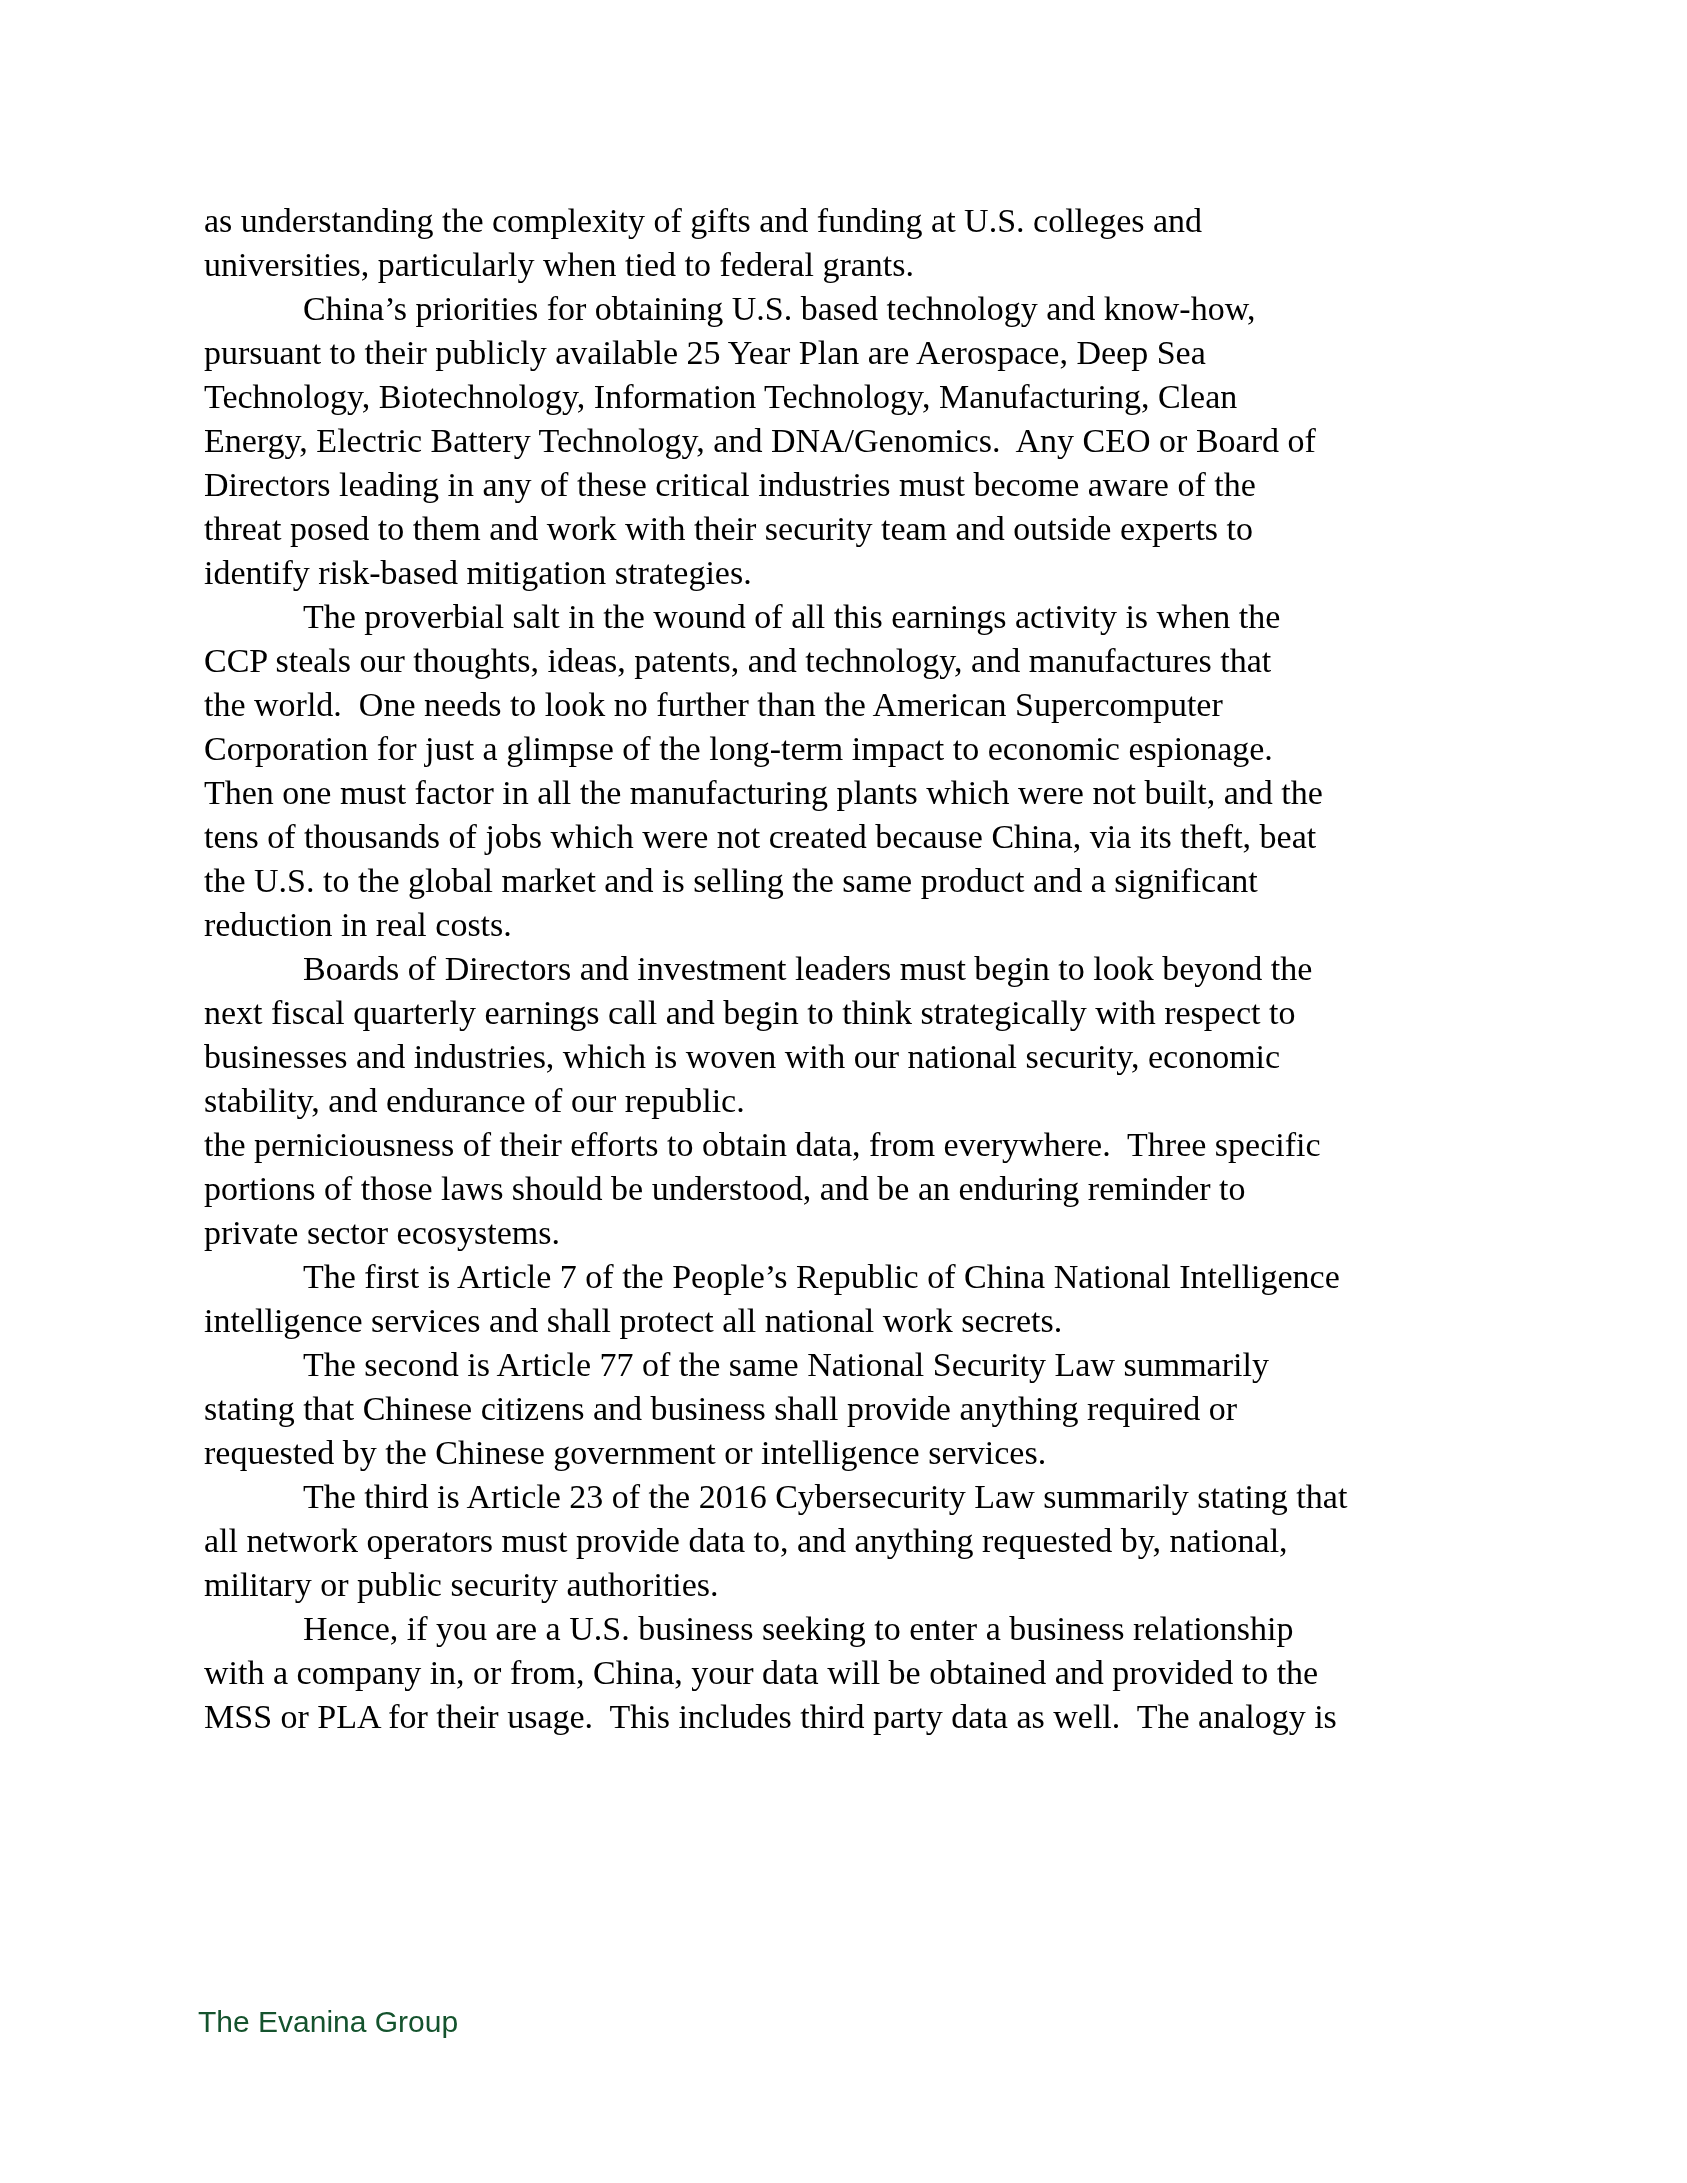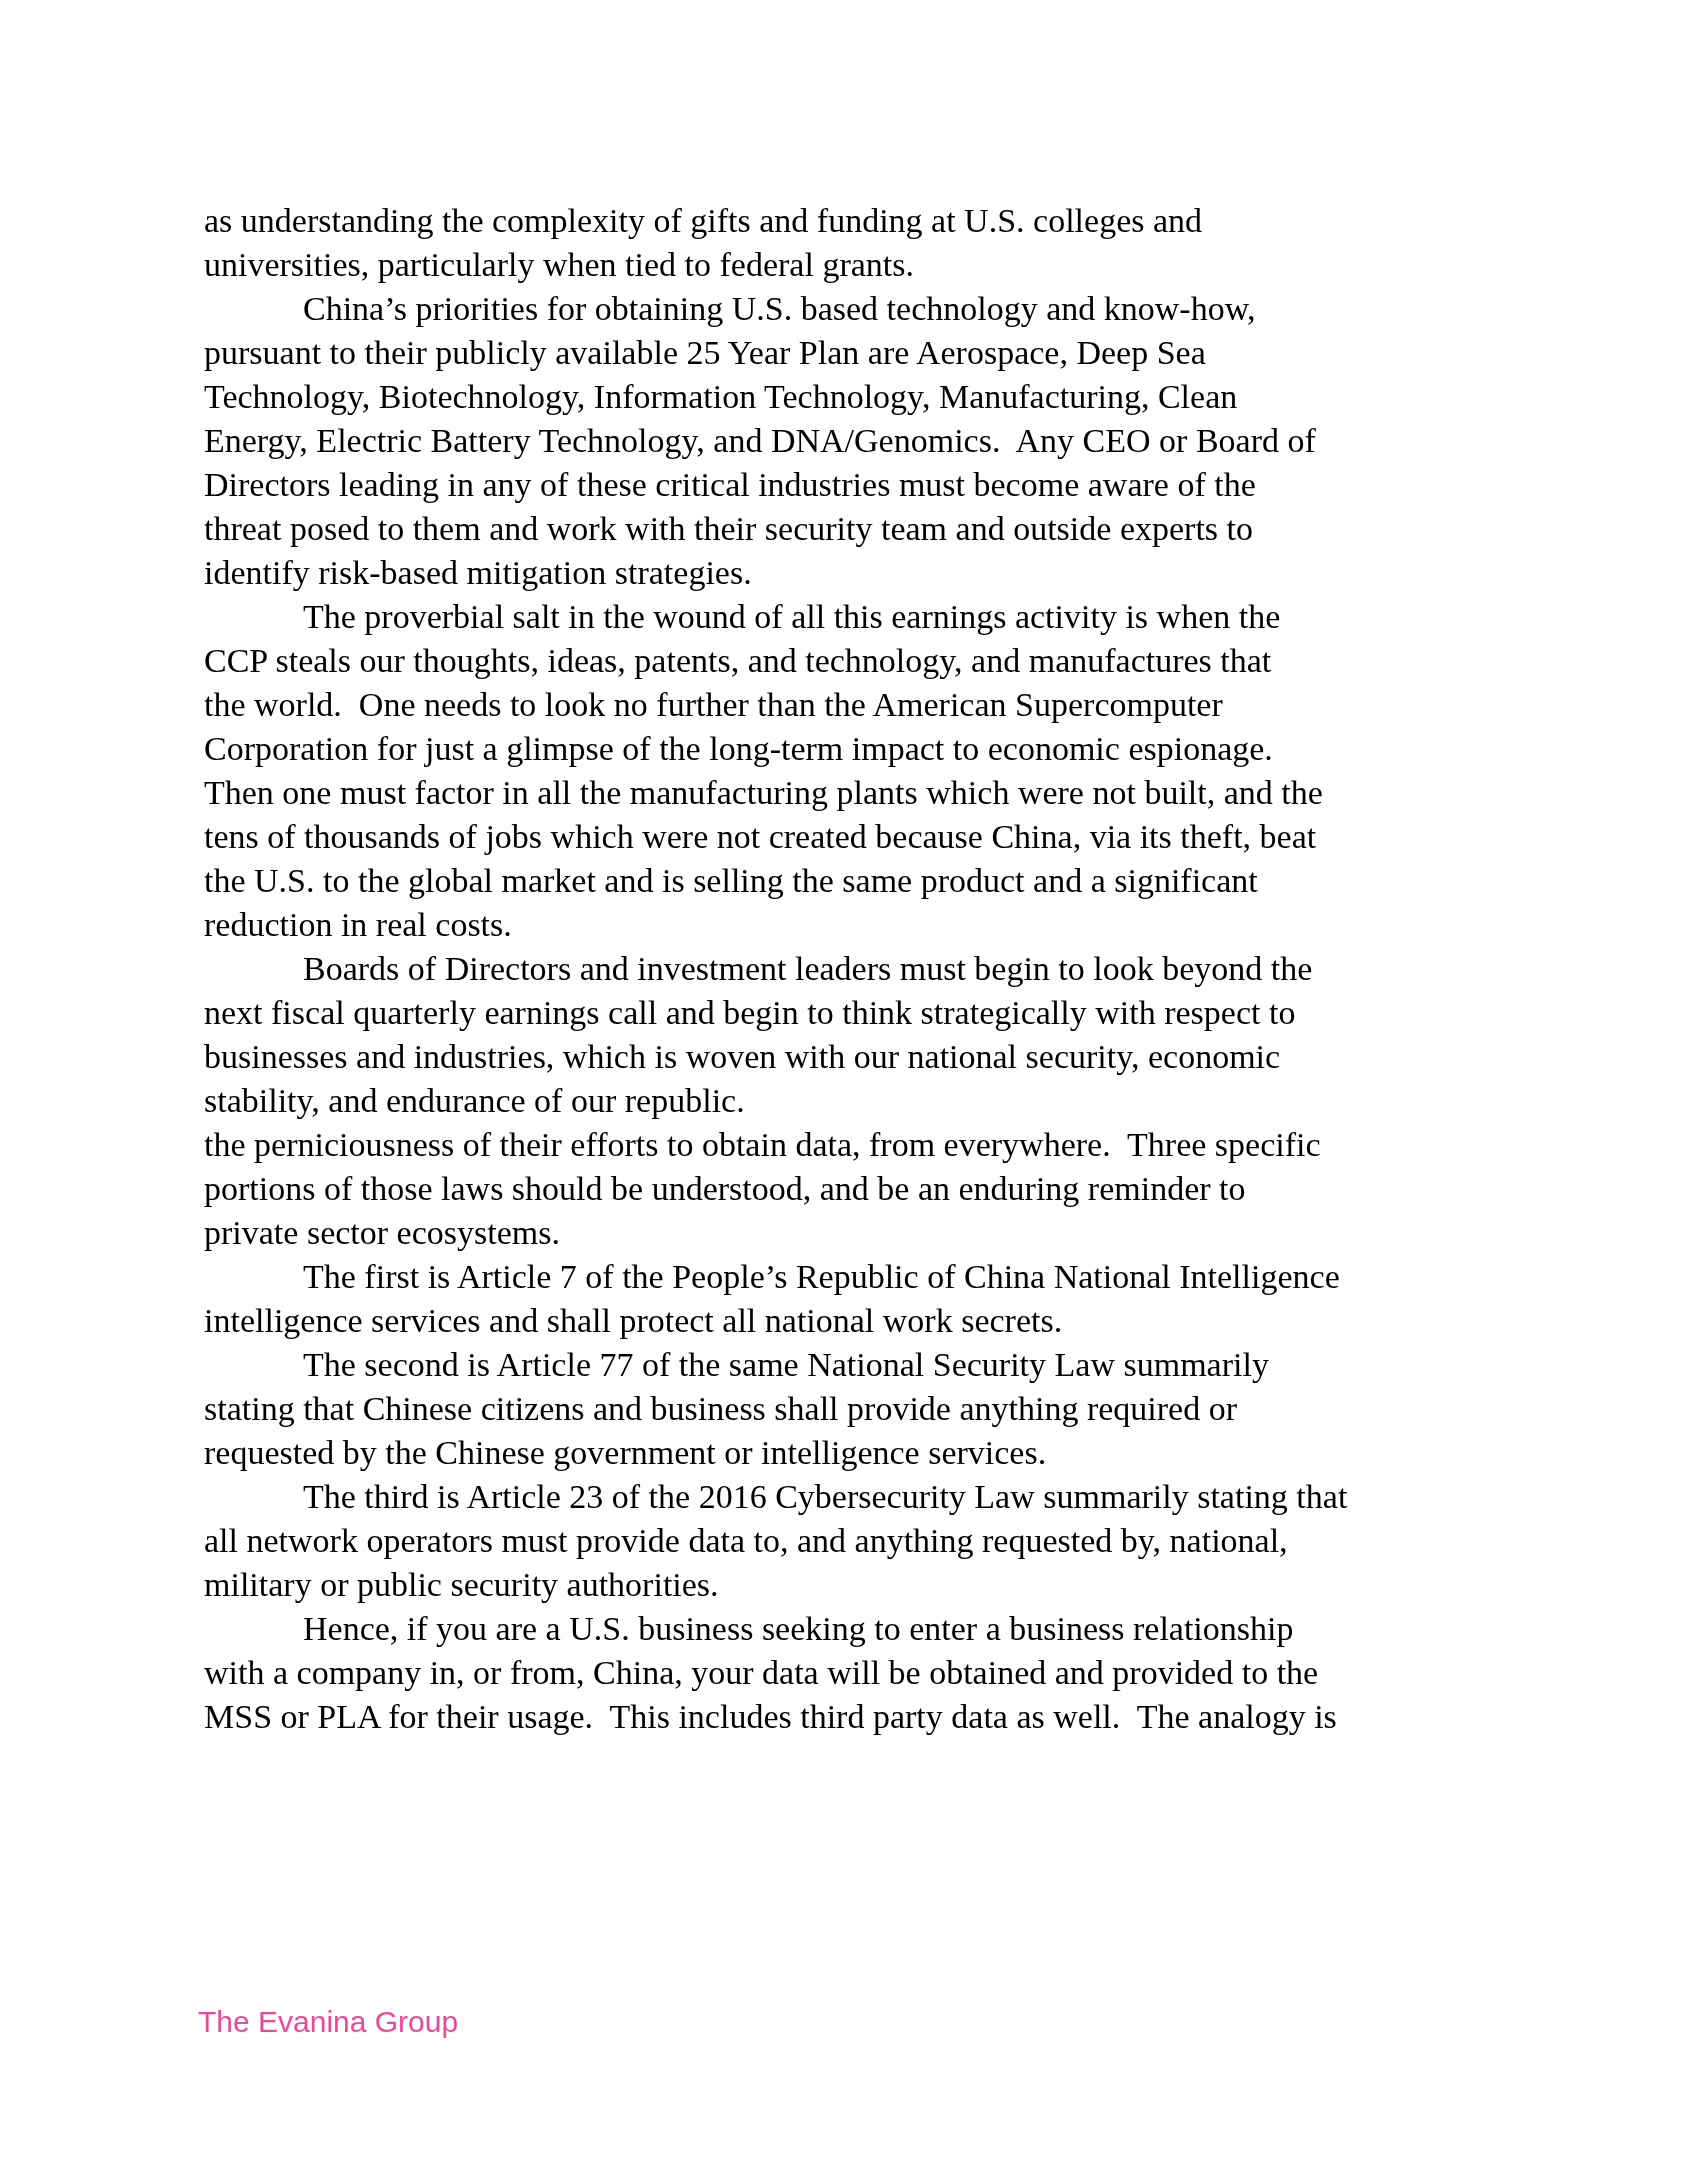--- a/index.html
+++ b/index.html
@@ -31,21 +31,21 @@
   .line.indent {
     padding-left: 99px; 
   }
   .footer {
     position: absolute;
     left: 198px;
     top: 2003px;
     font-family: "Liberation Sans", "DejaVu Sans", sans-serif;
     font-size: 30px;
     line-height: 37px;
-    color: #ec4899;
+    color: #14532d;
     white-space: pre;
   }
 </style>
 </head>
 <body>
 
 <div class="page">
   <div class="body-text">
       <div class="line">as understanding the complexity of gifts and funding at U.S. colleges and</div>
       <div class="line">universities, particularly when tied to federal grants.</div>

